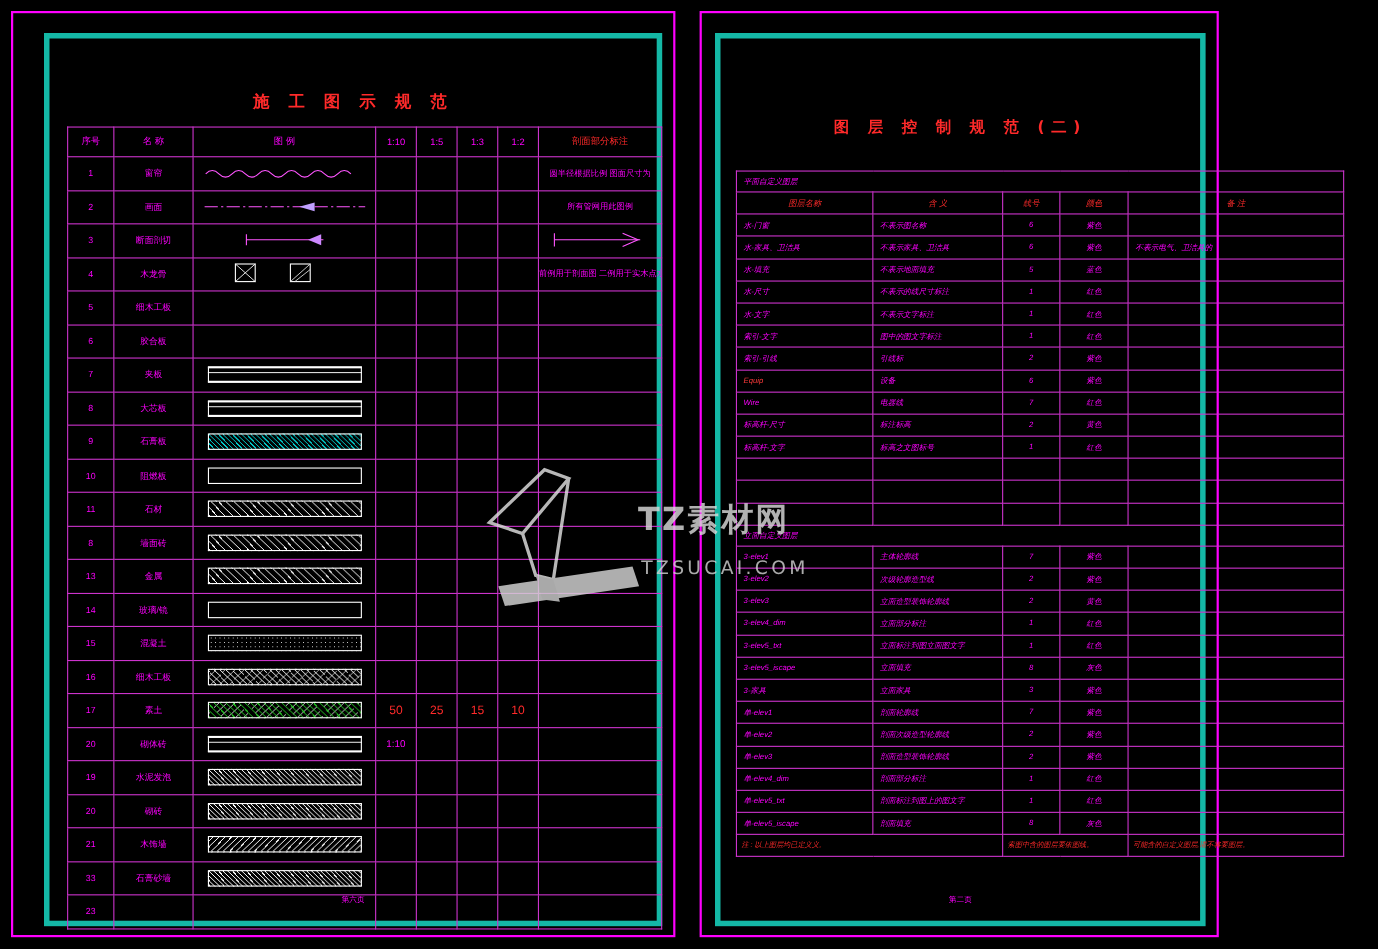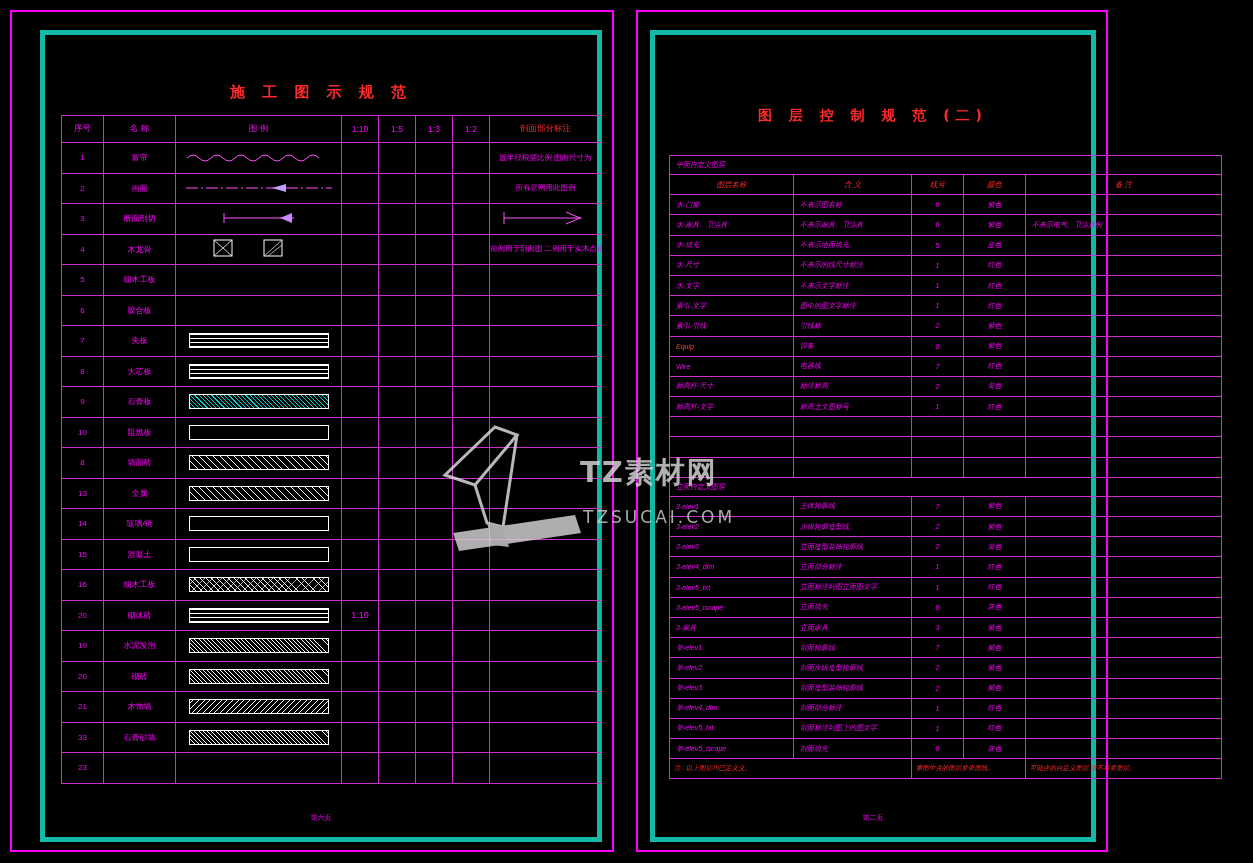--- a/index.html
+++ b/index.html
@@ -365,20 +365,32 @@
             <td>
                 <div class="swatch sw-plain"></div>
               </td>
             <td></td>
             <td></td>
             <td></td>
             <td></td>
             <td></td>
           </tr>
 
+          <tr>
+            <td>11</td>
+            <td>石材</td>
+            <td>
+                <div class="swatch sw-diag"></div>
+              </td>
+            <td></td>
+            <td></td>
+            <td></td>
+            <td></td>
+            <td></td>
+          </tr>
 
           <tr>
             <td>8</td>
             <td>墙面砖</td>
             <td>
                 <div class="swatch sw-diag"></div>
               </td>
             <td></td>
             <td></td>
             <td></td>
@@ -431,20 +443,32 @@
             <td>
                 <div class="swatch sw-mix"></div>
               </td>
             <td></td>
             <td></td>
             <td></td>
             <td></td>
             <td></td>
           </tr>
 
+          <tr>
+            <td>17</td>
+            <td>素土</td>
+            <td>
+                <div class="swatch sw-greenmix"></div>
+              </td>
+            <td style="font-size:11px;color:#ff2a2a">50</td>
+            <td style="font-size:11px;color:#ff2a2a">25</td>
+            <td style="font-size:11px;color:#ff2a2a">15</td>
+            <td style="font-size:11px;color:#ff2a2a">10</td>
+            <td></td>
+          </tr>
 
           <tr>
             <td>20</td>
             <td>砌体砖</td>
             <td>
                 <div class="swatch sw-lines-h"></div>
               </td>
             <td style="font-size:9px">1:10</td>
             <td></td>
             <td></td>

